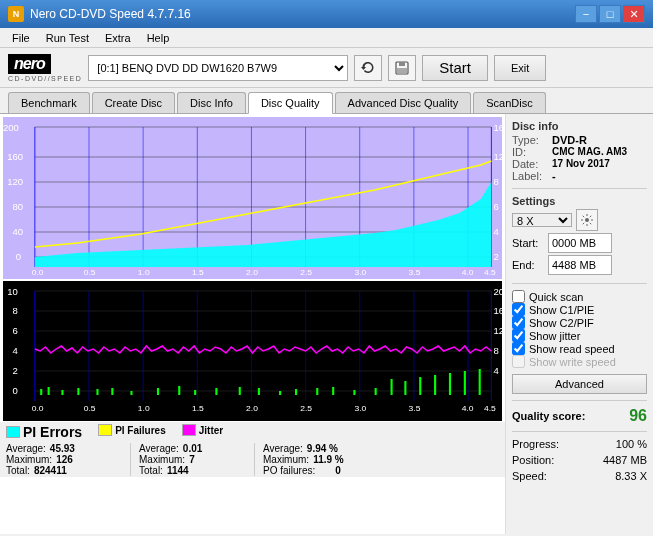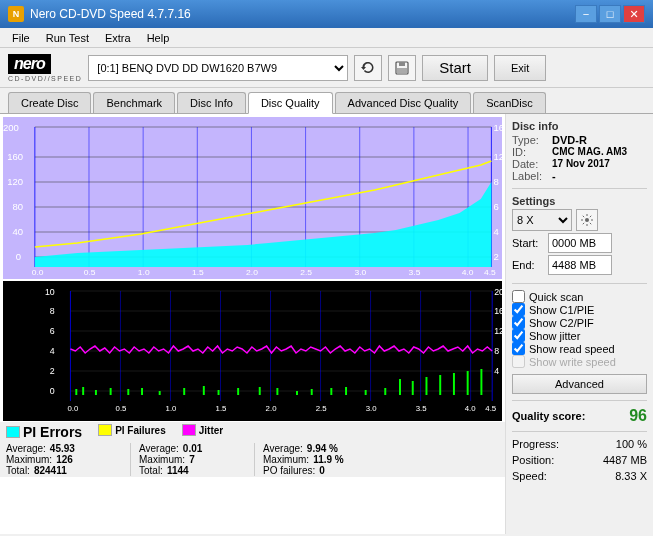--- a/index.html
+++ b/index.html
@@ -34,21 +34,21 @@
 
     
     .right-panel { width: 148px; background: #f0f0f0; padding: 6px; border-left: 1px solid #ddd; display: flex; flex-direction: column; gap: 4px; }
 
     .panel-section-title { font-weight: bold; font-size: 11px; color: #333; margin-bottom: 2px; }
     .info-row { display: flex; font-size: 11px; }
     .info-label { color: #555; width: 40px; flex-shrink: 0; }
     .info-value { color: #000; font-weight: bold; }
 
     .settings-row { display: flex; align-items: center; gap: 4px; margin-bottom: 2px; }
-    .speed-select { width: 60px; height: 22px; font-size: 11px; border: 1px solid #aaa; }
+    .speed-select { width: 60px; height: 14px; font-size: 11px; border: 1px solid #aaa; }
     .mb-input { width: 64px; height: 20px; font-size: 11px; border: 1px solid #aaa; padding: 1px 3px; background: white; }
 
     .checkbox-row { display: flex; align-items: center; gap: 4px; font-size: 11px; }
     .checkbox-row input[type=checkbox] { width: 13px; height: 13px; }
 
     .advanced-btn { background: linear-gradient(to bottom, #f5f5f5, #e0e0e0); border: 1px solid #aaa; padding: 3px 0; width: 100%; cursor: pointer; font-size: 11px; margin-top: 2px; }
 
     .score-row { display: flex; justify-content: space-between; align-items: center; font-size: 11px; font-weight: bold; }
     .score-value { font-size: 16px; color: #228B22; font-weight: bold; }
 
@@ -102,22 +102,22 @@
       <rect x="2" y="2" width="12" height="12" rx="1" fill="none" stroke="#555" stroke-width="1.2"></rect>
       <rect x="5" y="2" width="6" height="4" fill="#888"></rect>
       <rect x="3" y="8" width="10" height="5" fill="#aaa"></rect>
     </svg>
   </div>
   <button class="start-btn">Start</button>
   <button class="exit-btn">Exit</button>
 </div>
 
 <div class="tabs">
+  <div class="tab">Benchmark</div>
   <div class="tab">Create Disc</div>
-  <div class="tab">Benchmark</div>
   <div class="tab">Disc Info</div>
   <div class="tab active">Disc Quality</div>
   <div class="tab">Advanced Disc Quality</div>
   <div class="tab">ScanDisc</div>
 </div>
 
 <div class="main-content">
 
   <div style="flex:1; display:flex; flex-direction:column; overflow:hidden;">
 
@@ -166,21 +166,21 @@
         <text x="178" y="158" fill="white" font-size="8">1.5</text>
         <text x="229" y="158" fill="white" font-size="8">2.0</text>
         <text x="280" y="158" fill="white" font-size="8">2.5</text>
         <text x="331" y="158" fill="white" font-size="8">3.0</text>
         <text x="382" y="158" fill="white" font-size="8">3.5</text>
         <text x="432" y="158" fill="white" font-size="8">4.0</text>
         <text x="453" y="158" fill="white" font-size="8">4.5</text>
       </svg>
     </div>
 
-    <div class="bottom-chart" style="margin:1px 3px 1px 3px; flex:none; height:140px; position:relative; background:#000;padding-left:38px;">
+    <div class="bottom-chart" style="margin:1px 3px 1px 3px; flex:none; height:140px; position:relative; background:#000;">
       <svg width="100%" height="100%" viewBox="0 0 470 140" preserveAspectRatio="none">
 
         <line x1="30" y1="10" x2="460" y2="10" stroke="#333" stroke-width="0.5"></line>
         <line x1="30" y1="30" x2="460" y2="30" stroke="#333" stroke-width="0.5"></line>
         <line x1="30" y1="50" x2="460" y2="50" stroke="#333" stroke-width="0.5"></line>
         <line x1="30" y1="70" x2="460" y2="70" stroke="#333" stroke-width="0.5"></line>
         <line x1="30" y1="90" x2="460" y2="90" stroke="#333" stroke-width="0.5"></line>
         <line x1="30" y1="110" x2="460" y2="110" stroke="#333" stroke-width="0.5"></line>
 
         <line x1="30" y1="10" x2="30" y2="120" stroke="#00f" stroke-width="0.8"></line>
@@ -298,21 +298,21 @@
 
       <div style="min-width:120px; border-left:1px solid #ccc; padding-left:8px;">
         <div style="display:flex; gap:4px;">
           <span style="font-size:10px;">Average:</span>
           <span style="font-size:10px; font-weight:bold;">9.94 %</span>
         </div>
         <div style="display:flex; gap:4px;">
           <span style="font-size:10px;">Maximum:</span>
           <span style="font-size:10px; font-weight:bold;">11.9 %</span>
         </div>
-        <div style="display:flex; gap:4px;">
+        <div style="display:flex; gap:20px;">
           <span style="font-size:10px;">PO failures:</span>
           <span style="font-size:10px; font-weight:bold;">0</span>
         </div>
       </div>
     </div>
 
   </div>
 
   <div class="right-panel">
 

